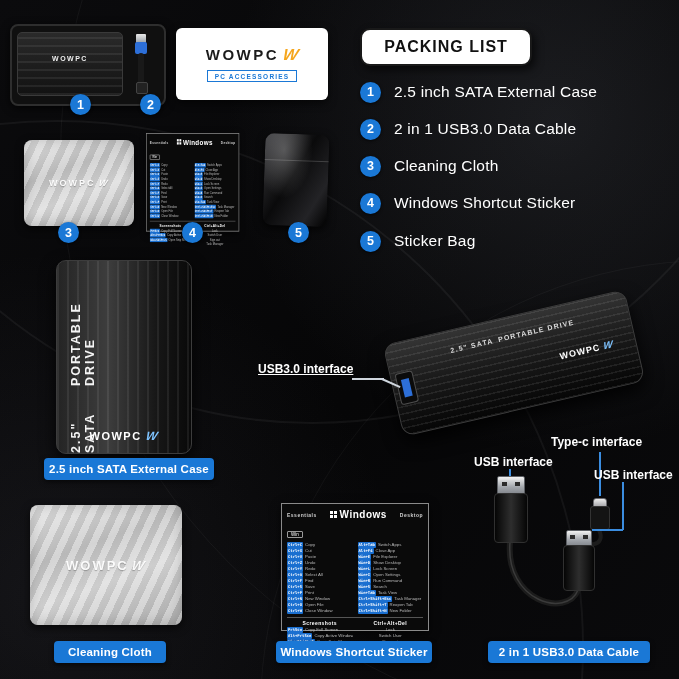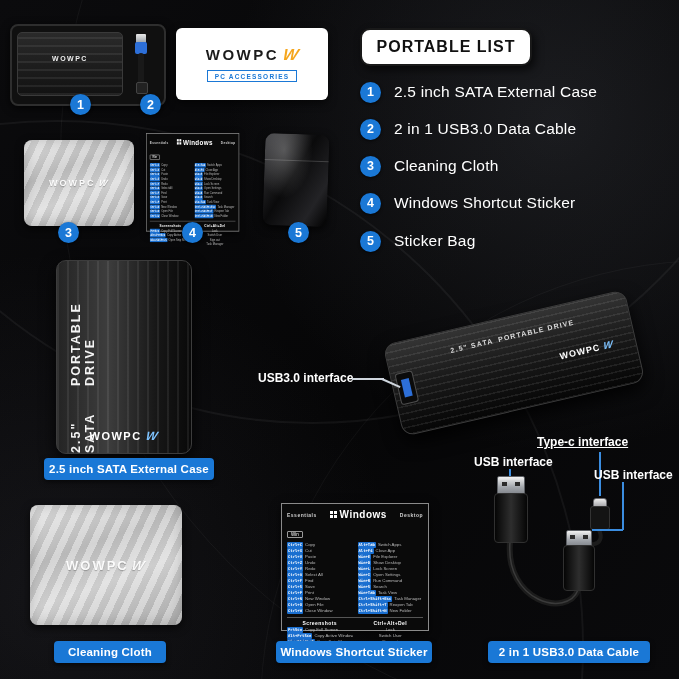--- a/index.html
+++ b/index.html
@@ -181,21 +181,21 @@
   <div class="num-badge" style="left:140px;top:94px;">2</div>
 
   <div class="brand-card">
     <div class="bc-row">
       <span class="bc-name">WOWPC</span>
       <span class="w-logo bc-w">W</span>
     </div>
     <div class="bc-tag">PC ACCESSORIES</div>
   </div>
 
-  <div class="banner">PORTABLE LIST</div>
+  <div class="banner">PACKING LIST</div>
 
   <div class="pl-item" style="top:80px;">
     <span class="num-badge">1</span>
     <span class="pl-label">2.5 inch SATA External Case</span>
   </div>
   <div class="pl-item" style="top:117px;">
     <span class="num-badge">2</span>
     <span class="pl-label">2 in 1 USB3.0 Data Cable</span>
   </div>
   <div class="pl-item" style="top:154px;">
@@ -387,21 +387,21 @@
       <div class="case-angle-text">
         <span>2.5" SATA</span>
         <span>PORTABLE DRIVE</span>
       </div>
       <div class="case-angle-brand">
         <span>WOWPC</span>
         <span class="w-logo">W</span>
       </div>
     </div>
   </div>
-  <div class="callout" style="left:258px;top:371px;">USB3.0 interface</div>
+  <div class="callout" style="left:258px;top:362px;text-decoration:underline;">USB3.0 interface</div>
   <div class="cline" style="left:352px;top:378px;width:32px;height:1.5px;"></div>
   <div class="cline" style="left:382px;top:378px;width:20px;height:1.5px;transform:rotate(24deg);transform-origin:left center;"></div>
 
   <div class="cloth cloth-big">
     <div class="cloth-logo">
       <span>WOWPC</span>
       <span class="w-logo">W</span>
     </div>
   </div>
   <div class="plabel" style="left:54px;top:641px;width:112px;">Cleaning Cloth</div>
@@ -561,21 +561,21 @@
 
   <div class="tc-tip" style="left:593px;top:498px;width:12px;height:9px;"></div>
   <div class="tc-body" style="left:590px;top:506px;width:18px;height:22px;"></div>
 
   <div class="usb-metal" style="left:566px;top:530px;width:24px;height:16px;">
     <div class="usb-slot" style="left:3px;top:4px;"></div>
     <div class="usb-slot" style="right:3px;top:4px;"></div>
   </div>
   <div class="usb-body" style="left:563px;top:545px;width:30px;height:44px;"></div>
 
-  <div class="callout" style="left:537px;top:435px;text-decoration:underline;">Type-c interface</div>
+  <div class="callout" style="left:551px;top:435px;">Type-c interface</div>
   <div class="cline-blue" style="left:599px;top:452px;width:1.5px;height:44px;"></div>
 
   <div class="callout" style="left:474px;top:455px;">USB interface</div>
   <div class="cline-blue" style="left:509px;top:469px;width:1.5px;height:7px;"></div>
 
   <div class="callout" style="left:594px;top:468px;">USB interface</div>
   <div class="cline-blue" style="left:622px;top:482px;width:1.5px;height:48px;"></div>
   <div class="cline-blue" style="left:592px;top:529px;width:31px;height:1.5px;"></div>
 
   <div class="plabel" style="left:488px;top:641px;width:162px;">2 in 1 USB3.0 Data Cable</div>

